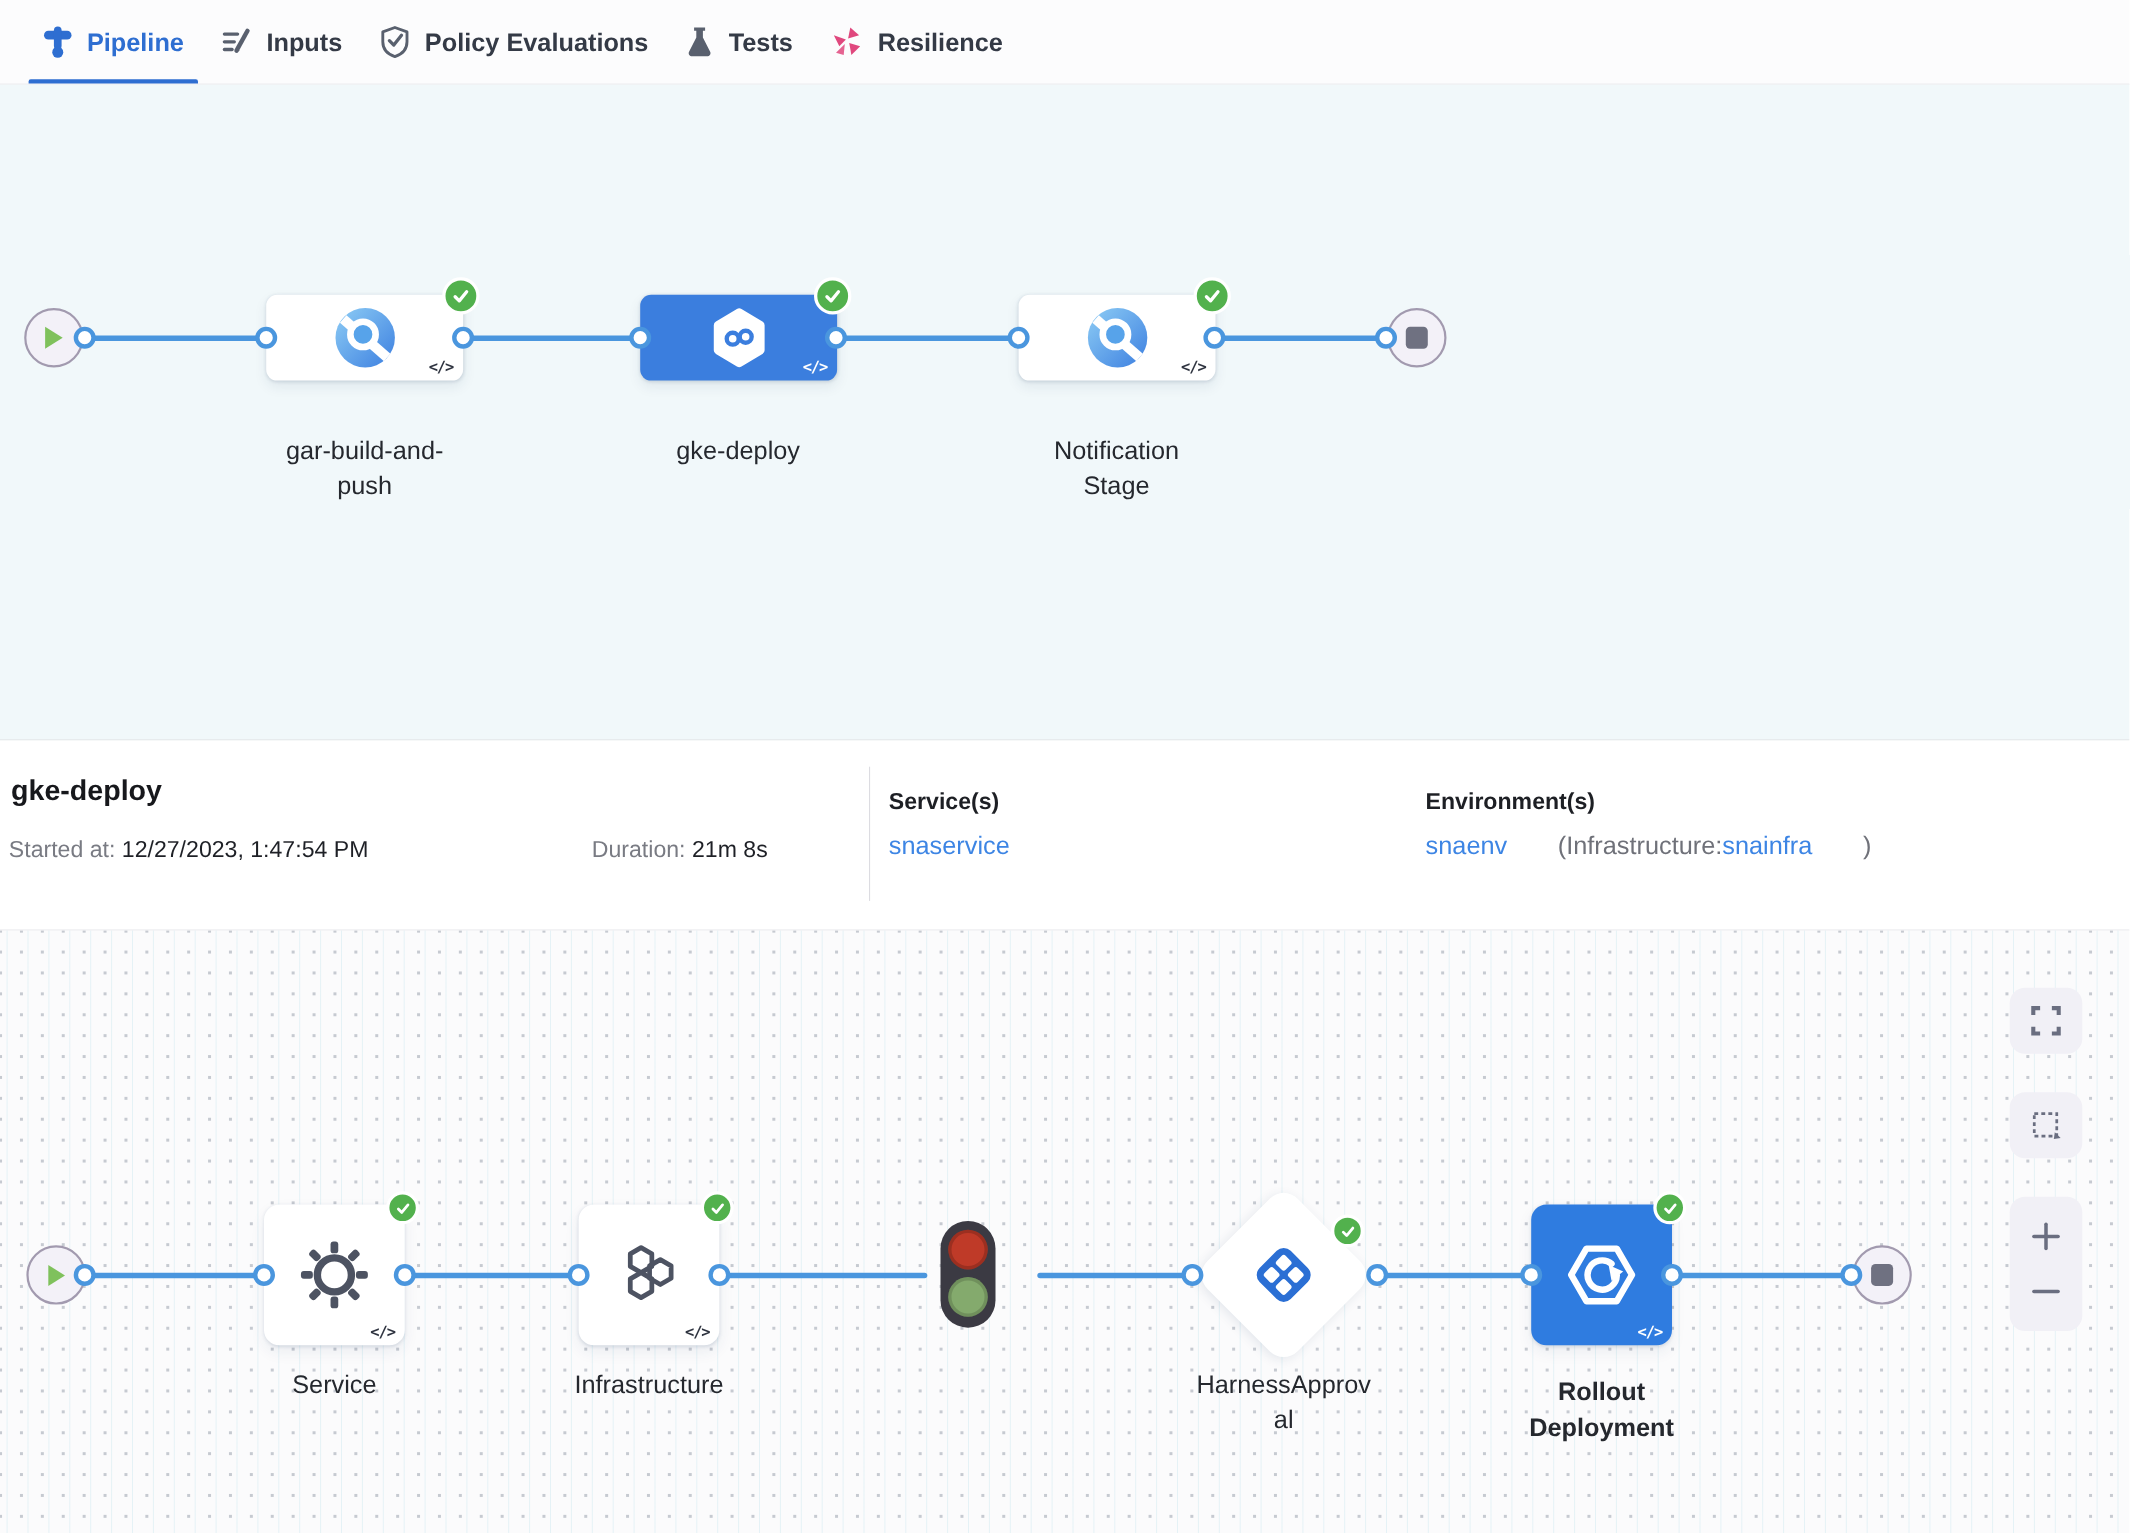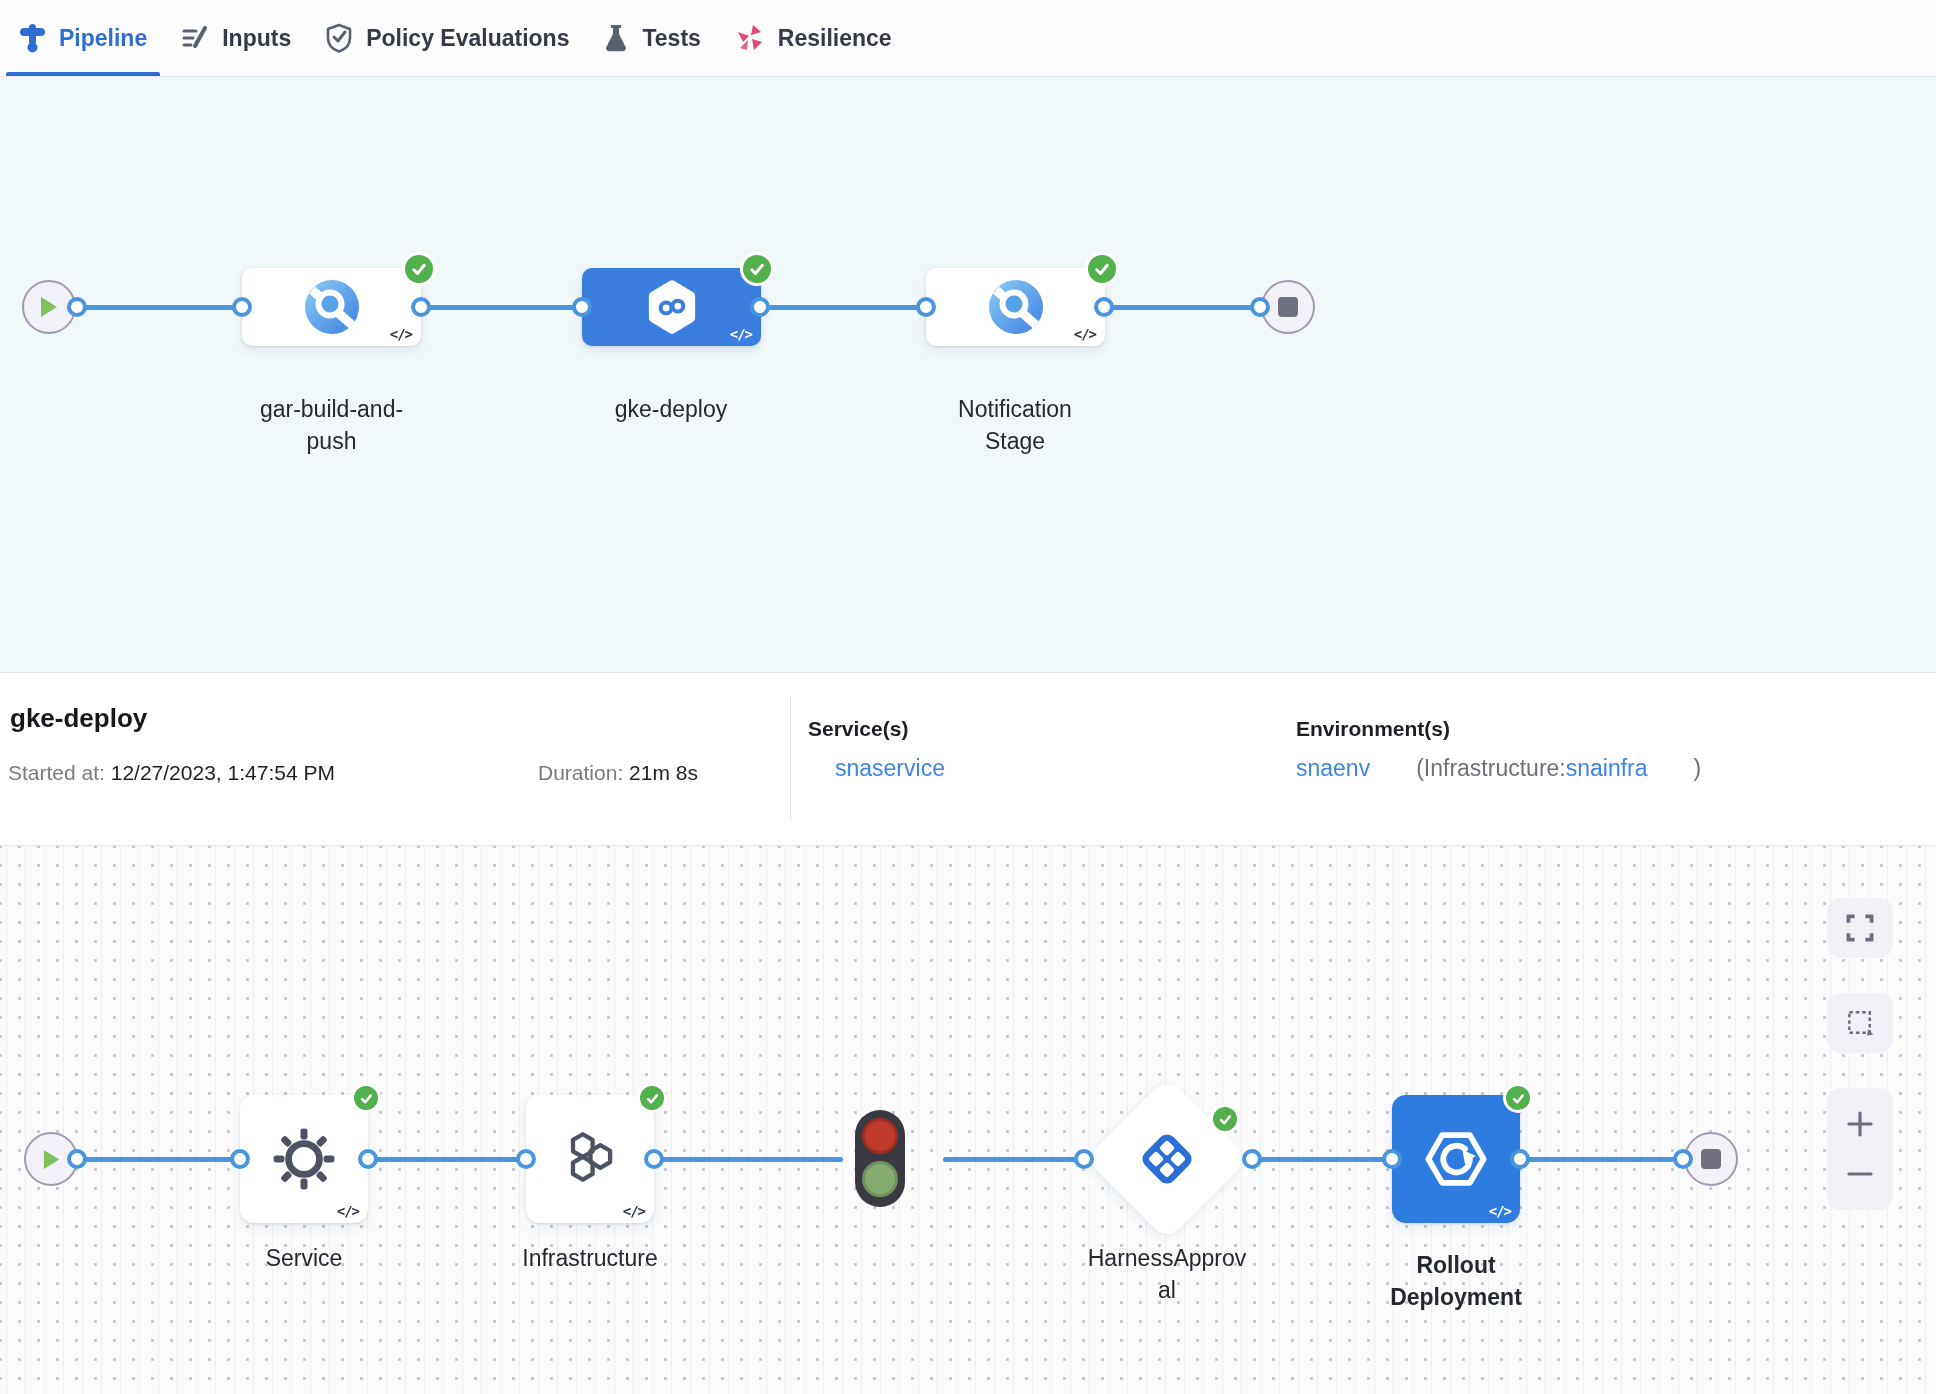--- a/index.html
+++ b/index.html
@@ -2,21 +2,21 @@
 <html><head>
 <meta charset="utf-8">
 <style>
   * { margin:0; padding:0; box-sizing:border-box; }
   html,body { width:1936px; height:1394px; overflow:hidden;
     font-family:"Liberation Sans","DejaVu Sans",sans-serif; background:#fff; }
 
   
   .tabbar { position:relative; width:1936px; height:77px; background:#fcfcfd;
     border-bottom:1px solid #e8e8ec; display:flex; align-items:stretch;
-    padding-left:2px; }
+    padding-left:22px; }
   .tab { position:relative; display:flex; align-items:center; gap:13px;
     padding:0 17px; cursor:pointer; }
   .tab .tab-label { font-size:23px; font-weight:600; color:#343a46; white-space:nowrap; }
   .tab.active .tab-label { color:#2e6ed1; }
   .tab.active::after { content:""; position:absolute; left:4px; right:4px; bottom:0;
     height:4px; background:#2e6ed1; border-radius:2px 2px 0 0; }
   .tab svg { display:block; }
 
   
   .stage-graph { position:relative; width:1936px; height:595px; background:#f1f8fa; }
@@ -242,21 +242,21 @@
   </div>
 
   <div class="meta" style="left:538px;">
     <span class="k">Duration:</span>
     <span>21m 8s</span>
   </div>
 
   <div class="vdivider"></div>
 
   <div class="block-label" style="left:808px;">Service(s)</div>
-  <div class="block-value" style="left:808px;margin-left:27px;">
+  <div class="block-value" style="left:808px;">
     <span class="link">snaservice</span>
   </div>
 
   <div class="block-label" style="left:1296px;">Environment(s)</div>
   <div class="block-value" style="left:1296px;">
     <span class="link">snaenv</span><span class="plain">(Infrastructure:</span><span class="link">snainfra</span><span class="plain">)</span>
   </div>
 </div>
 
 <div class="exec-graph">

